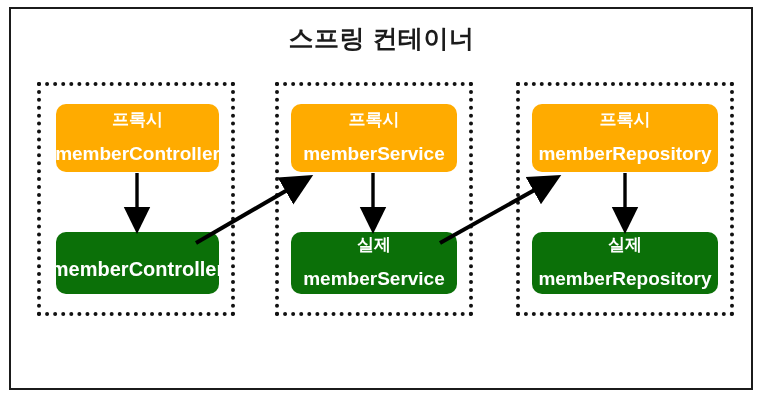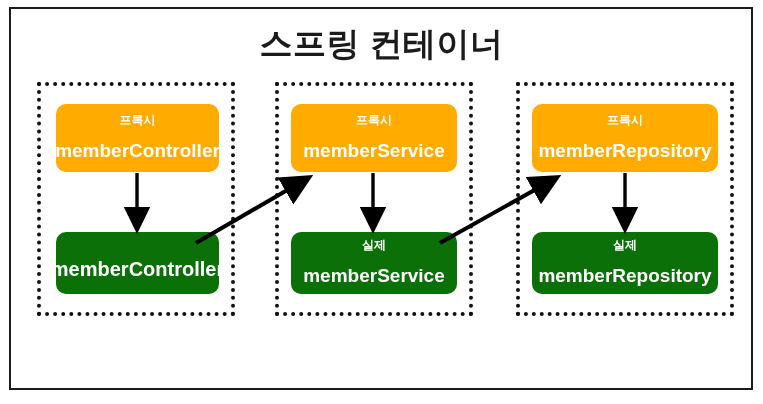--- a/index.html
+++ b/index.html
@@ -27,21 +27,21 @@
     border: 2px solid #1b1b1b;
     box-sizing: border-box;
     background: #ffffff;
   }
   #diagram-title {
     position: absolute;
     left: 0;
     top: 22px;
     width: 763px;
     text-align: center;
-    font-size: 33px;
+    font-size: 25px;
     font-weight: 700;
     color: #1b1b1b;
     letter-spacing: 0.5px;
   }
   
   .group-box {
     position: absolute;
     box-sizing: border-box;
     border: 4px dotted #111111;
     background: transparent;
@@ -59,21 +59,21 @@
     text-align: center;
     line-height: 1.18;
   }
   .node.proxy {
     background: #FFAB00;
   }
   .node.real {
     background: #0B7008;
   }
   .node .kr {
-    font-size: 12px;
+    font-size: 17px;
     font-weight: 700;
   }
   .node .en {
     font-size: 19px;
     font-weight: 700;
     margin-top: 13px;
   }
   .node.single .en {
     font-size: 20px;
   }

